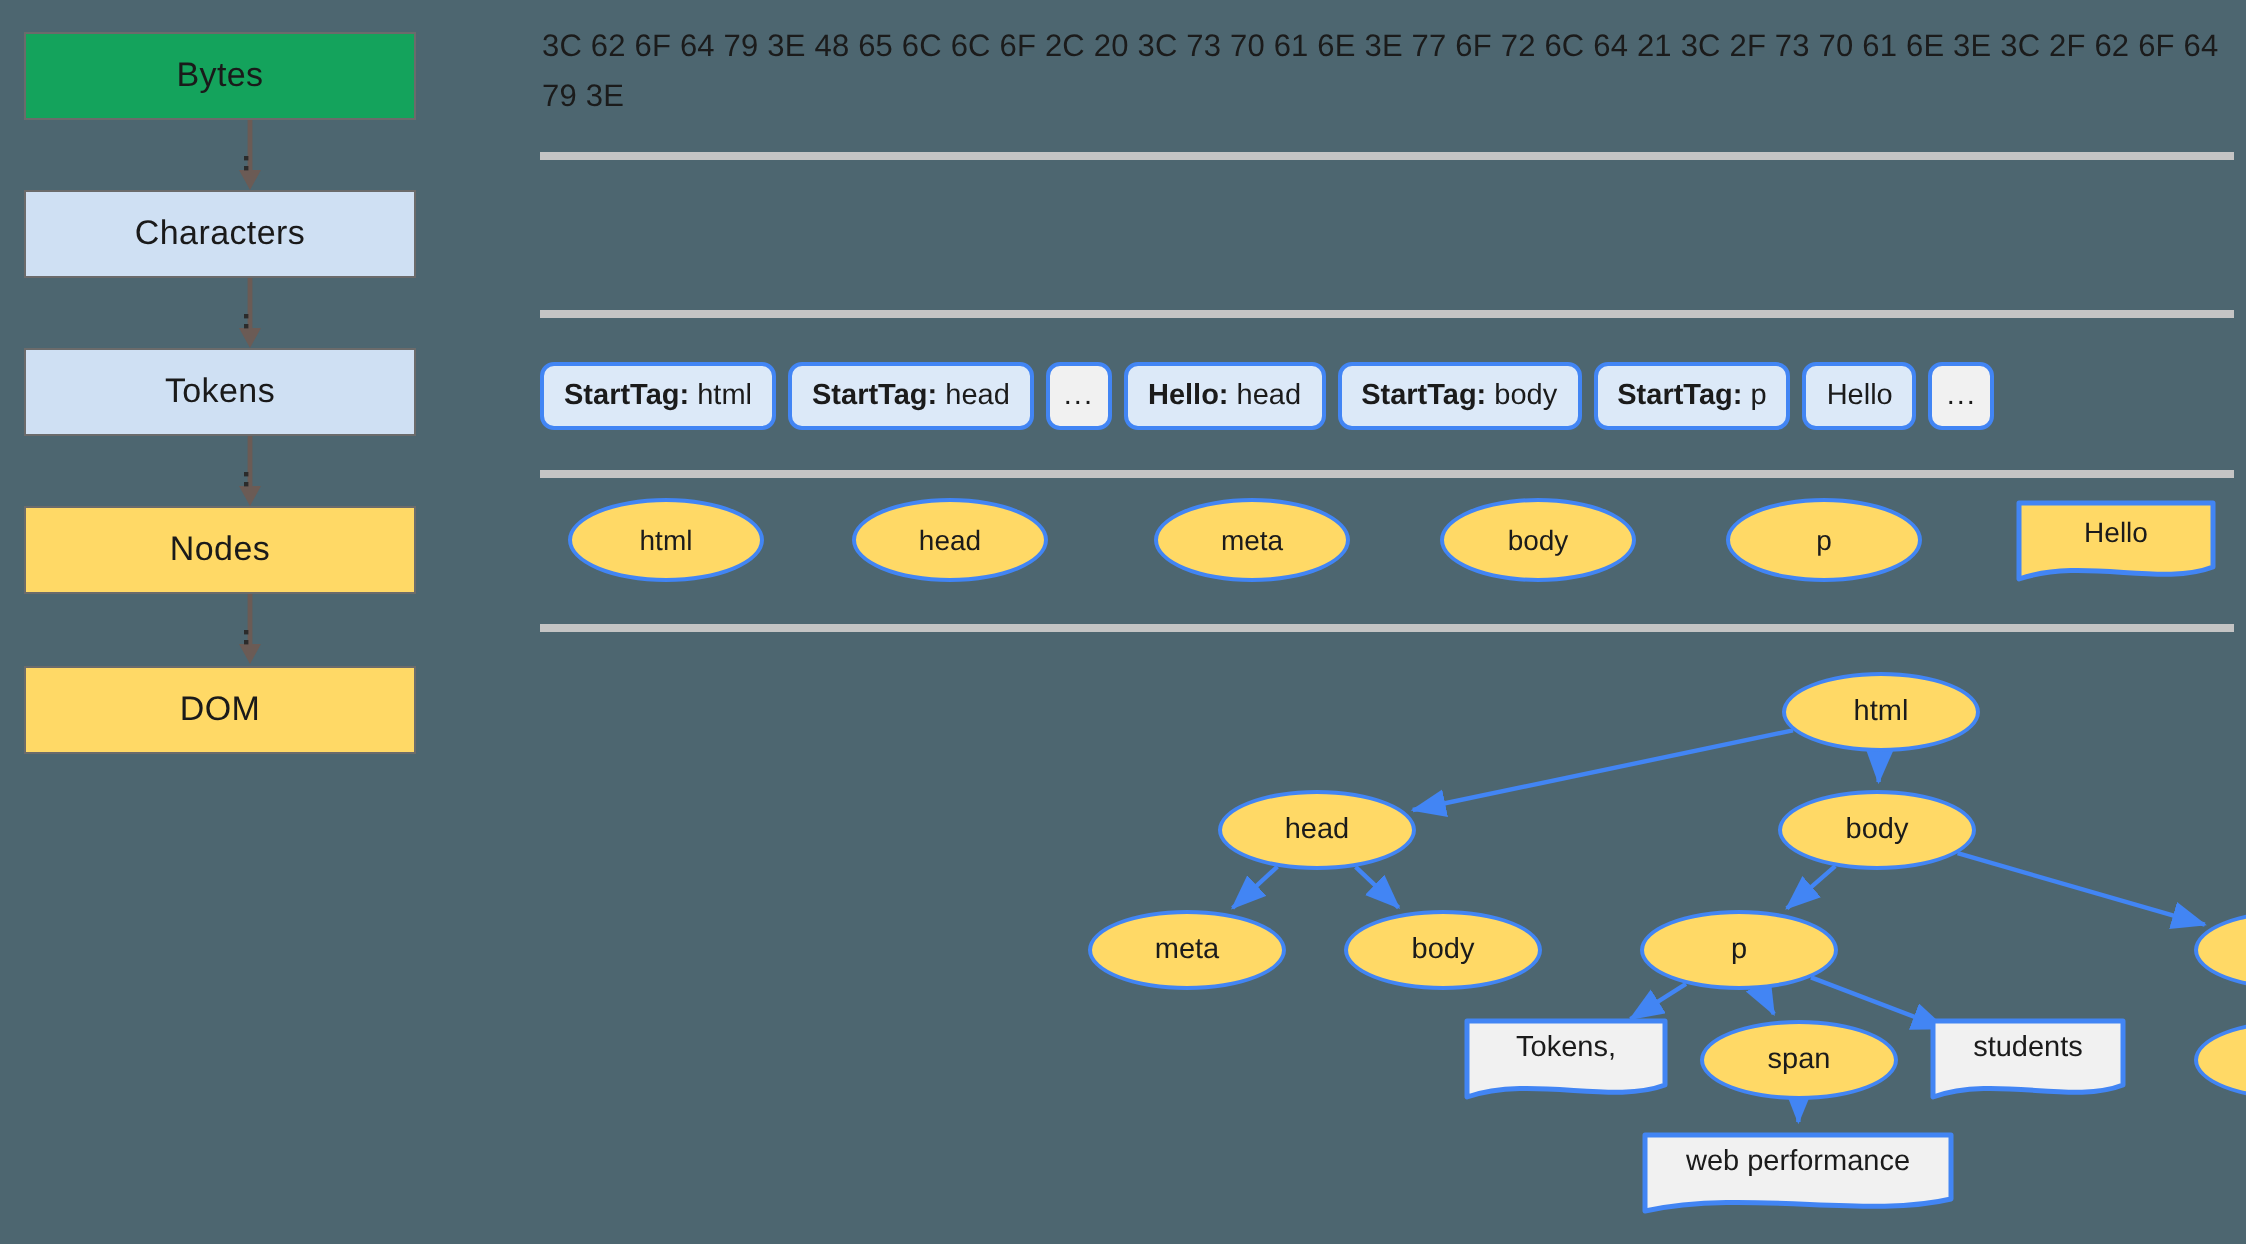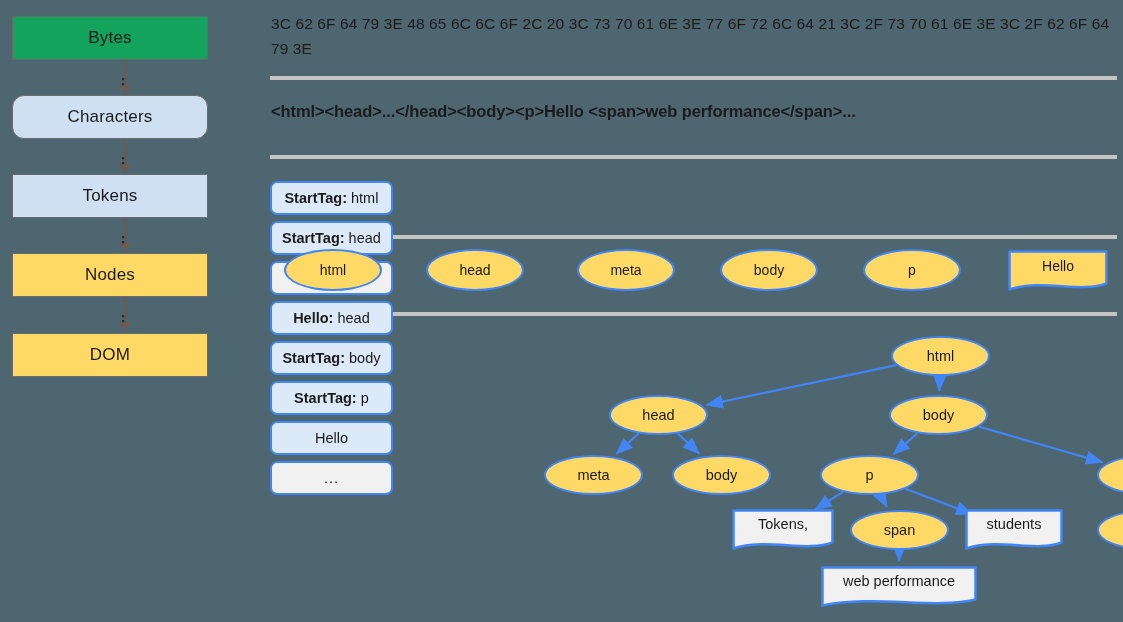--- a/index.html
+++ b/index.html
@@ -86,21 +86,20 @@
   }
 
   
   #tokens-row {
     position: absolute;
     left: 13px;
     top: 181px;
     display: flex;
     align-items: stretch;
     gap: 6px;
-    flex-direction: column;
   }
   .token {
     box-sizing: border-box;
     height: 34px;
     border: 2px solid #4285f4;
     border-radius: 7px;
     background: #dce9f8;
     display: flex;
     align-items: center;
     justify-content: center;
@@ -206,21 +205,21 @@
 <div id="pipeline">
     <div class="stage stage-green" style="top: 16px;">
       <span>Bytes</span>
     </div>
     <div class="arrow-conn" style="top: 60px;"><svg width="14" height="35">
         <line x1="7" y1="0" x2="7" y2="27" stroke="#6b5b55" stroke-width="2.4"></line>
         <path d="M1.5,25 L7,35 L12.5,25 Z" fill="#6b5b55"></path>
         <rect x="4" y="18" width="2.2" height="2.2" fill="#2b2b2b"></rect>
         <rect x="4" y="23" width="2.2" height="2.2" fill="#2b2b2b"></rect>
       </svg></div>
-    <div class="stage stage-blue" style="top: 95px; border-radius: 12px;">
+    <div class="stage stage-blue" style="top: 95px;">
       <span>Characters</span>
     </div>
     <div class="arrow-conn" style="top: 139px;"><svg width="14" height="35">
         <line x1="7" y1="0" x2="7" y2="27" stroke="#6b5b55" stroke-width="2.4"></line>
         <path d="M1.5,25 L7,35 L12.5,25 Z" fill="#6b5b55"></path>
         <rect x="4" y="18" width="2.2" height="2.2" fill="#2b2b2b"></rect>
         <rect x="4" y="23" width="2.2" height="2.2" fill="#2b2b2b"></rect>
       </svg></div>
     <div class="stage stage-blue" style="top: 174px;">
       <span>Tokens</span>
@@ -247,21 +246,20 @@
 
 <div id="content">
 
   <div class="hsep" style="top:76px"></div>
   <div class="hsep" style="top:155px"></div>
   <div class="hsep" style="top:235px"></div>
   <div class="hsep" style="top:312px"></div>
 
   <div id="bytes-text">3C 62 6F 64 79 3E 48 65 6C 6C 6F 2C 20 3C 73 70 61 6E 3E 77 6F 72 6C 64 21 3C 2F 73 70 61 6E 3E 3C 2F 62 6F 64 79 3E</div>
 
-  <div id="chars-text">&lt;html&gt;&lt;head&gt;...&lt;/head&gt;&lt;body&gt;&lt;p&gt;Hello &lt;span&gt;web performance&lt;/span&gt;...</div>
 
   <div id="tokens-row">
       <div class="token"><b>StartTag:</b>&nbsp;<span class="tv">html</span></div>
       <div class="token"><b>StartTag:</b>&nbsp;<span class="tv">head</span></div>
       <div class="token ellip">
         <span class="tv">...</span>
       </div>
       <div class="token"><b>Hello:</b>&nbsp;<span class="tv">head</span></div>
       <div class="token"><b>StartTag:</b>&nbsp;<span class="tv">body</span></div>
       <div class="token"><b>StartTag:</b>&nbsp;<span class="tv">p</span></div>

